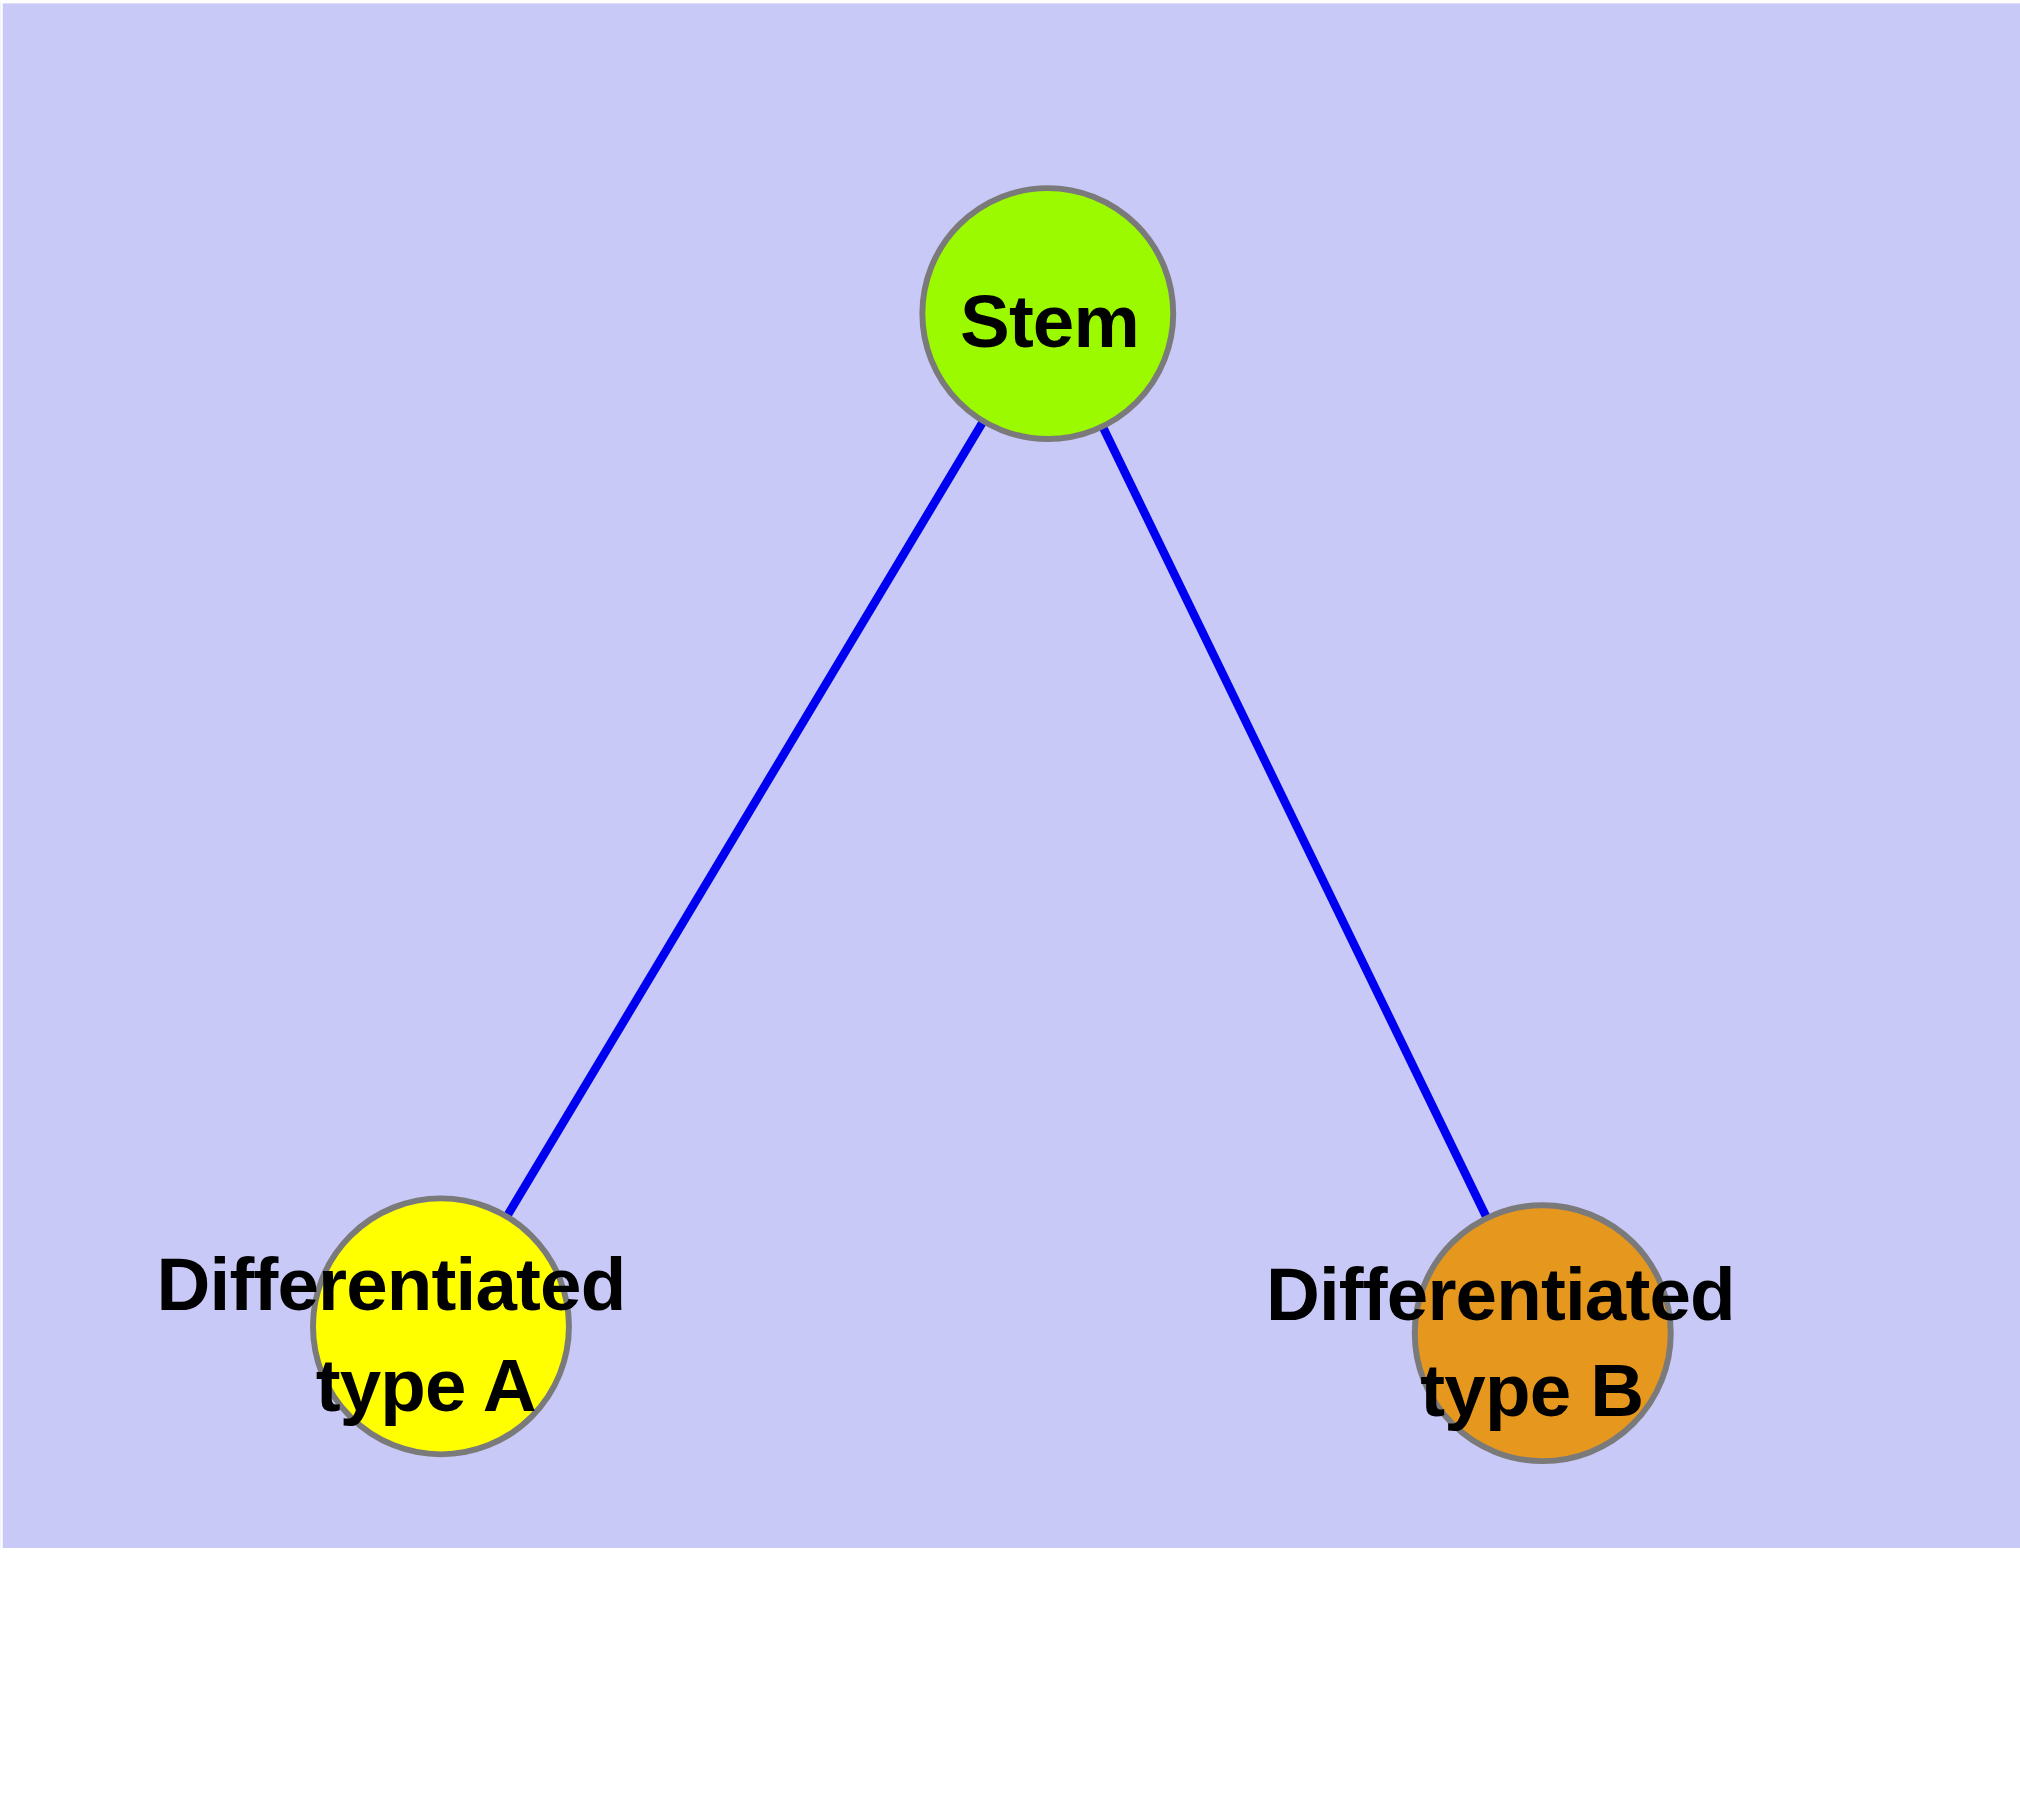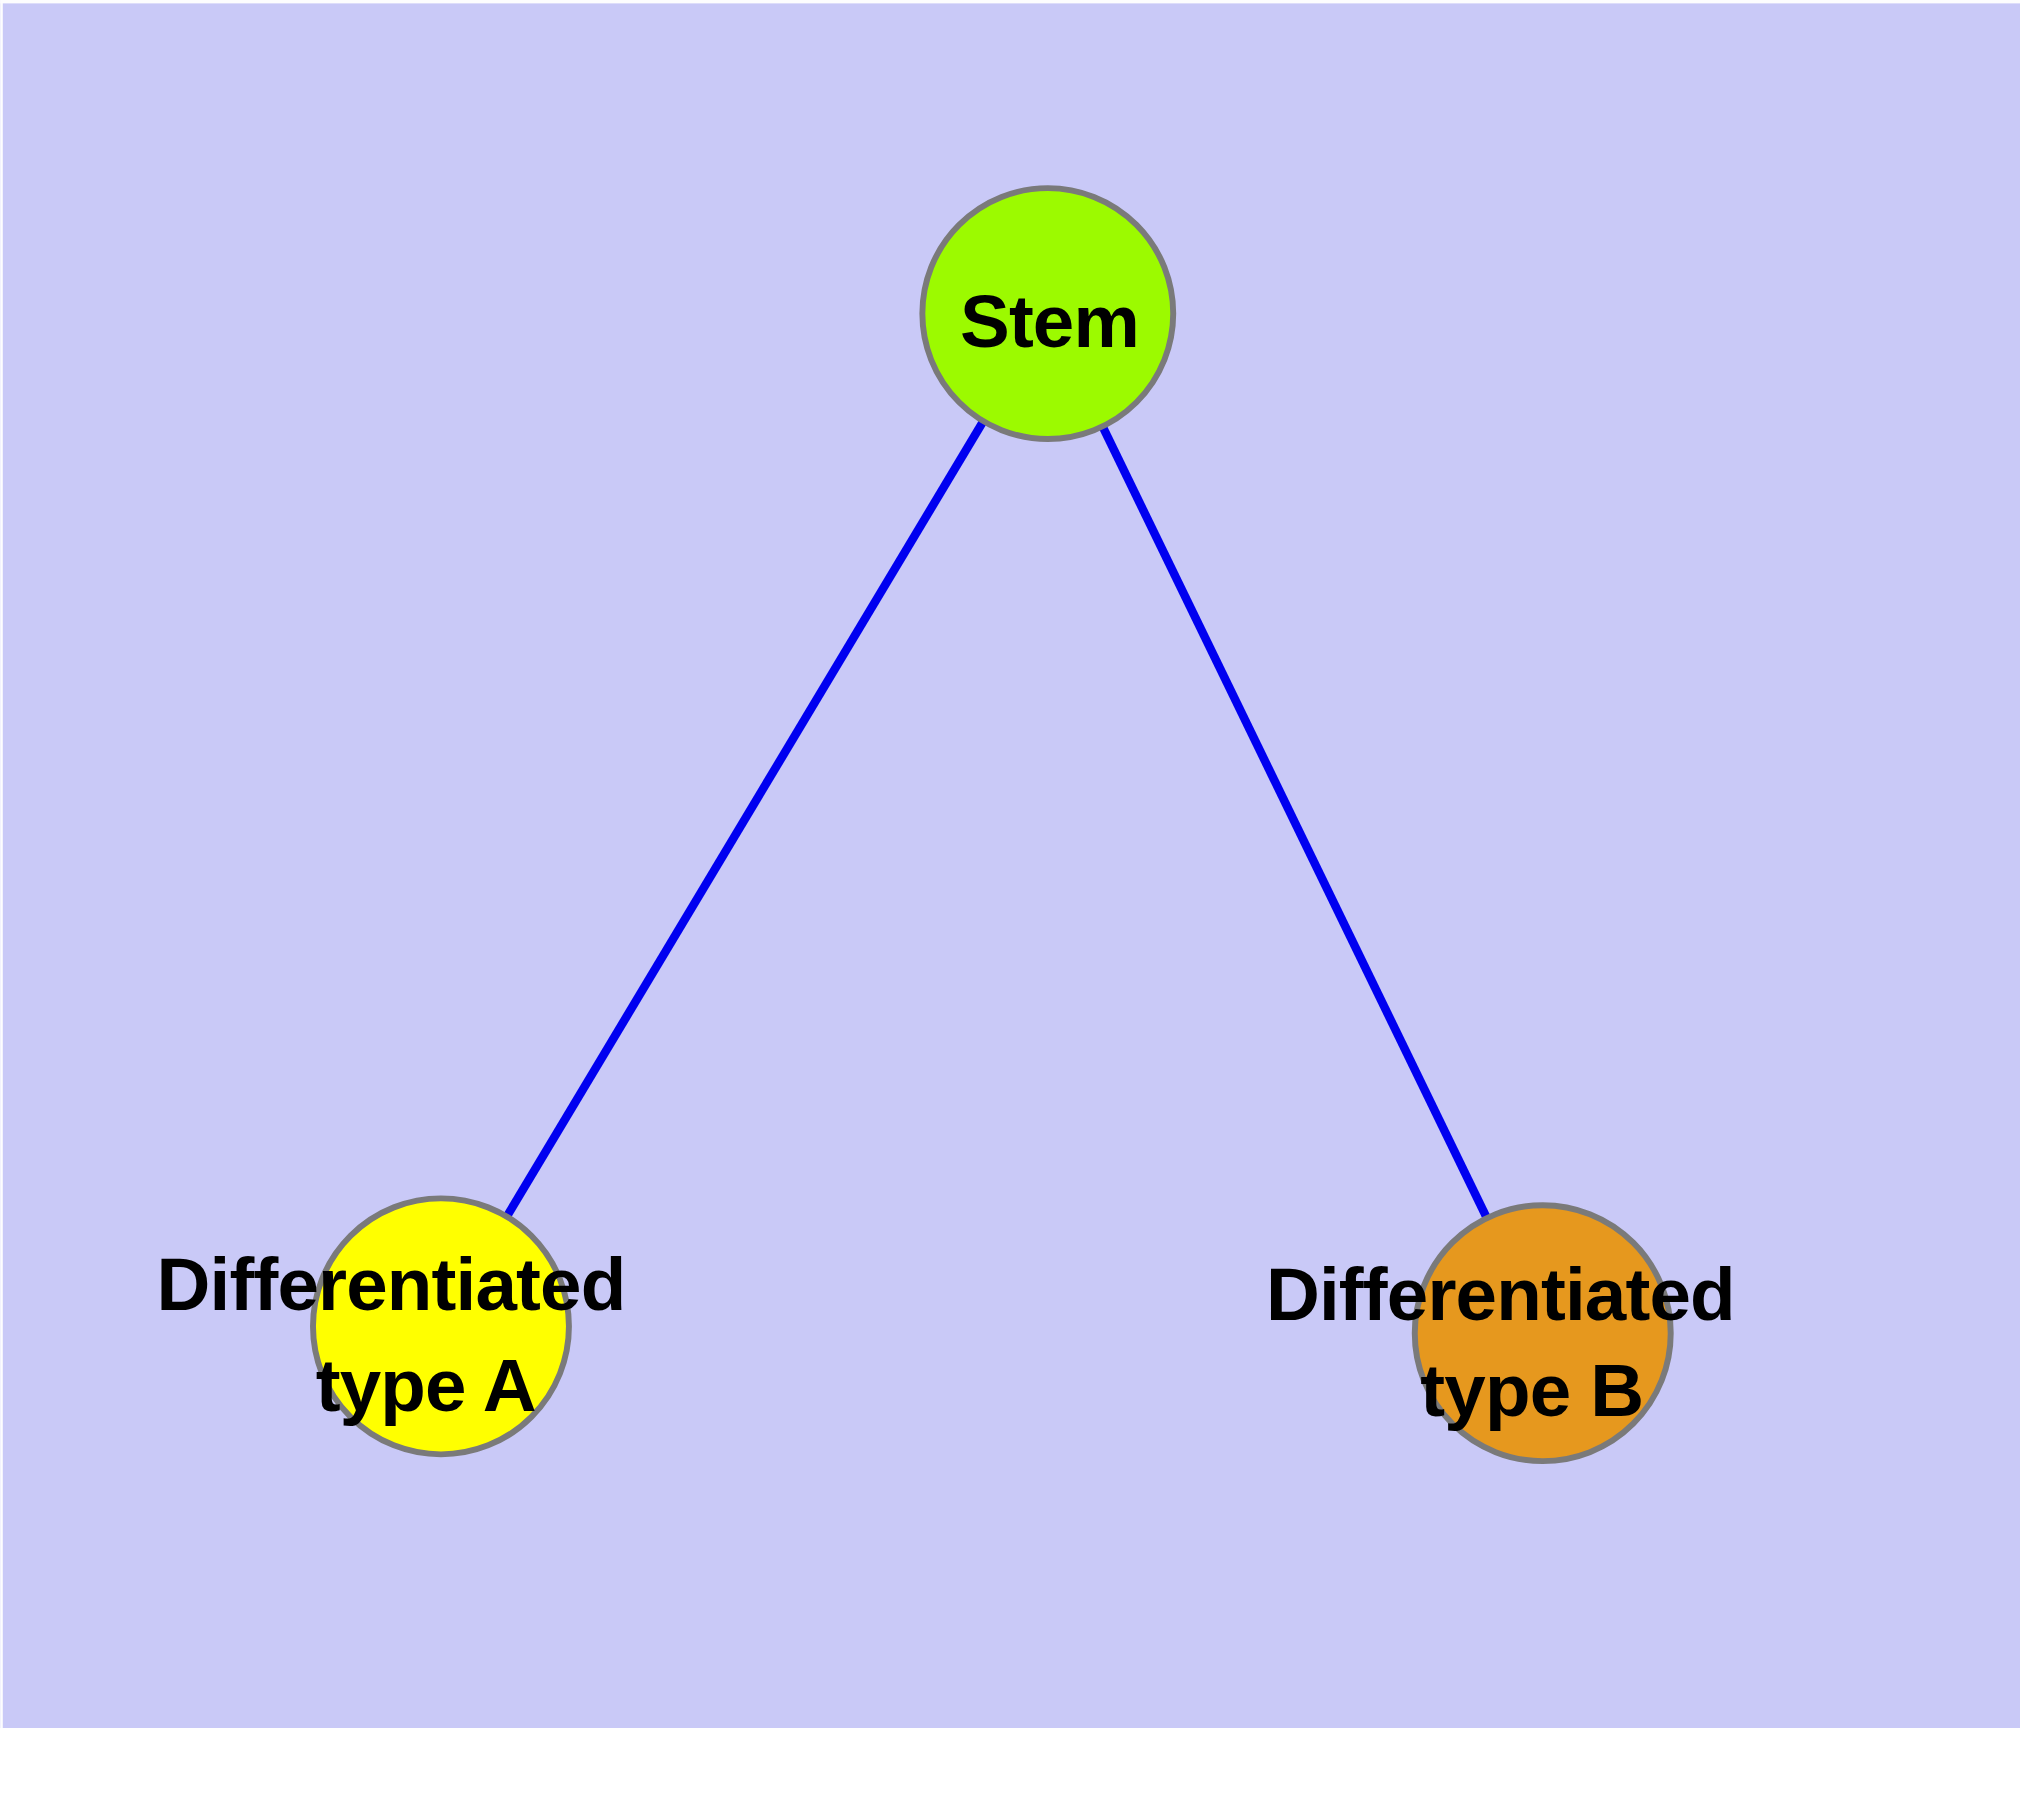--- a/index.html
+++ b/index.html
@@ -3,21 +3,21 @@
 <meta charset="utf-8">
 <style>
   html, body {
     margin: 0;
     padding: 0;
     background: #ffffff;
   }
   .canvas {
     position: relative;
     width: 2021px;
-    height: 1728px;
+    height: 1548px;
     background: #ffffff;
     overflow: hidden;
   }
   svg {
     display: block;
   }
   .node-label {
     font-family: "Liberation Sans", sans-serif;
     font-weight: bold;
     font-size: 88px;

